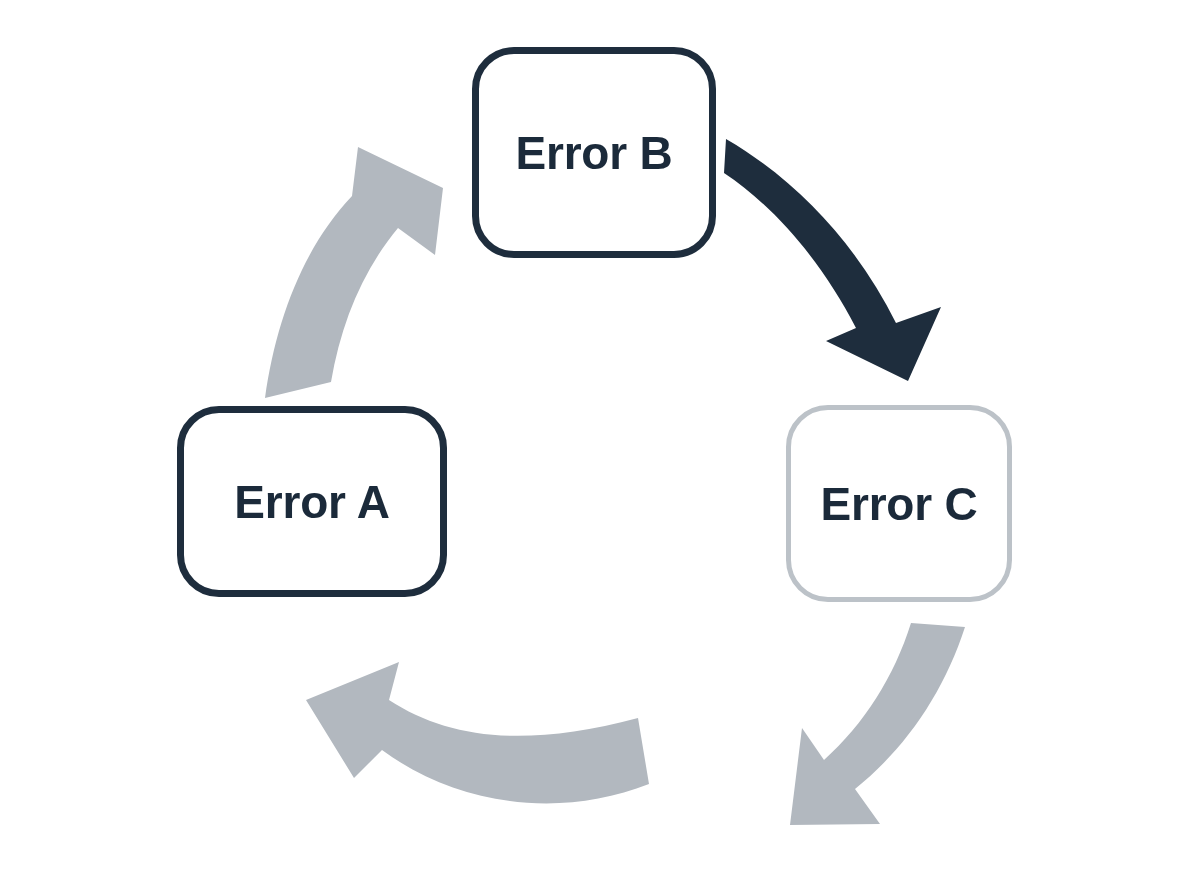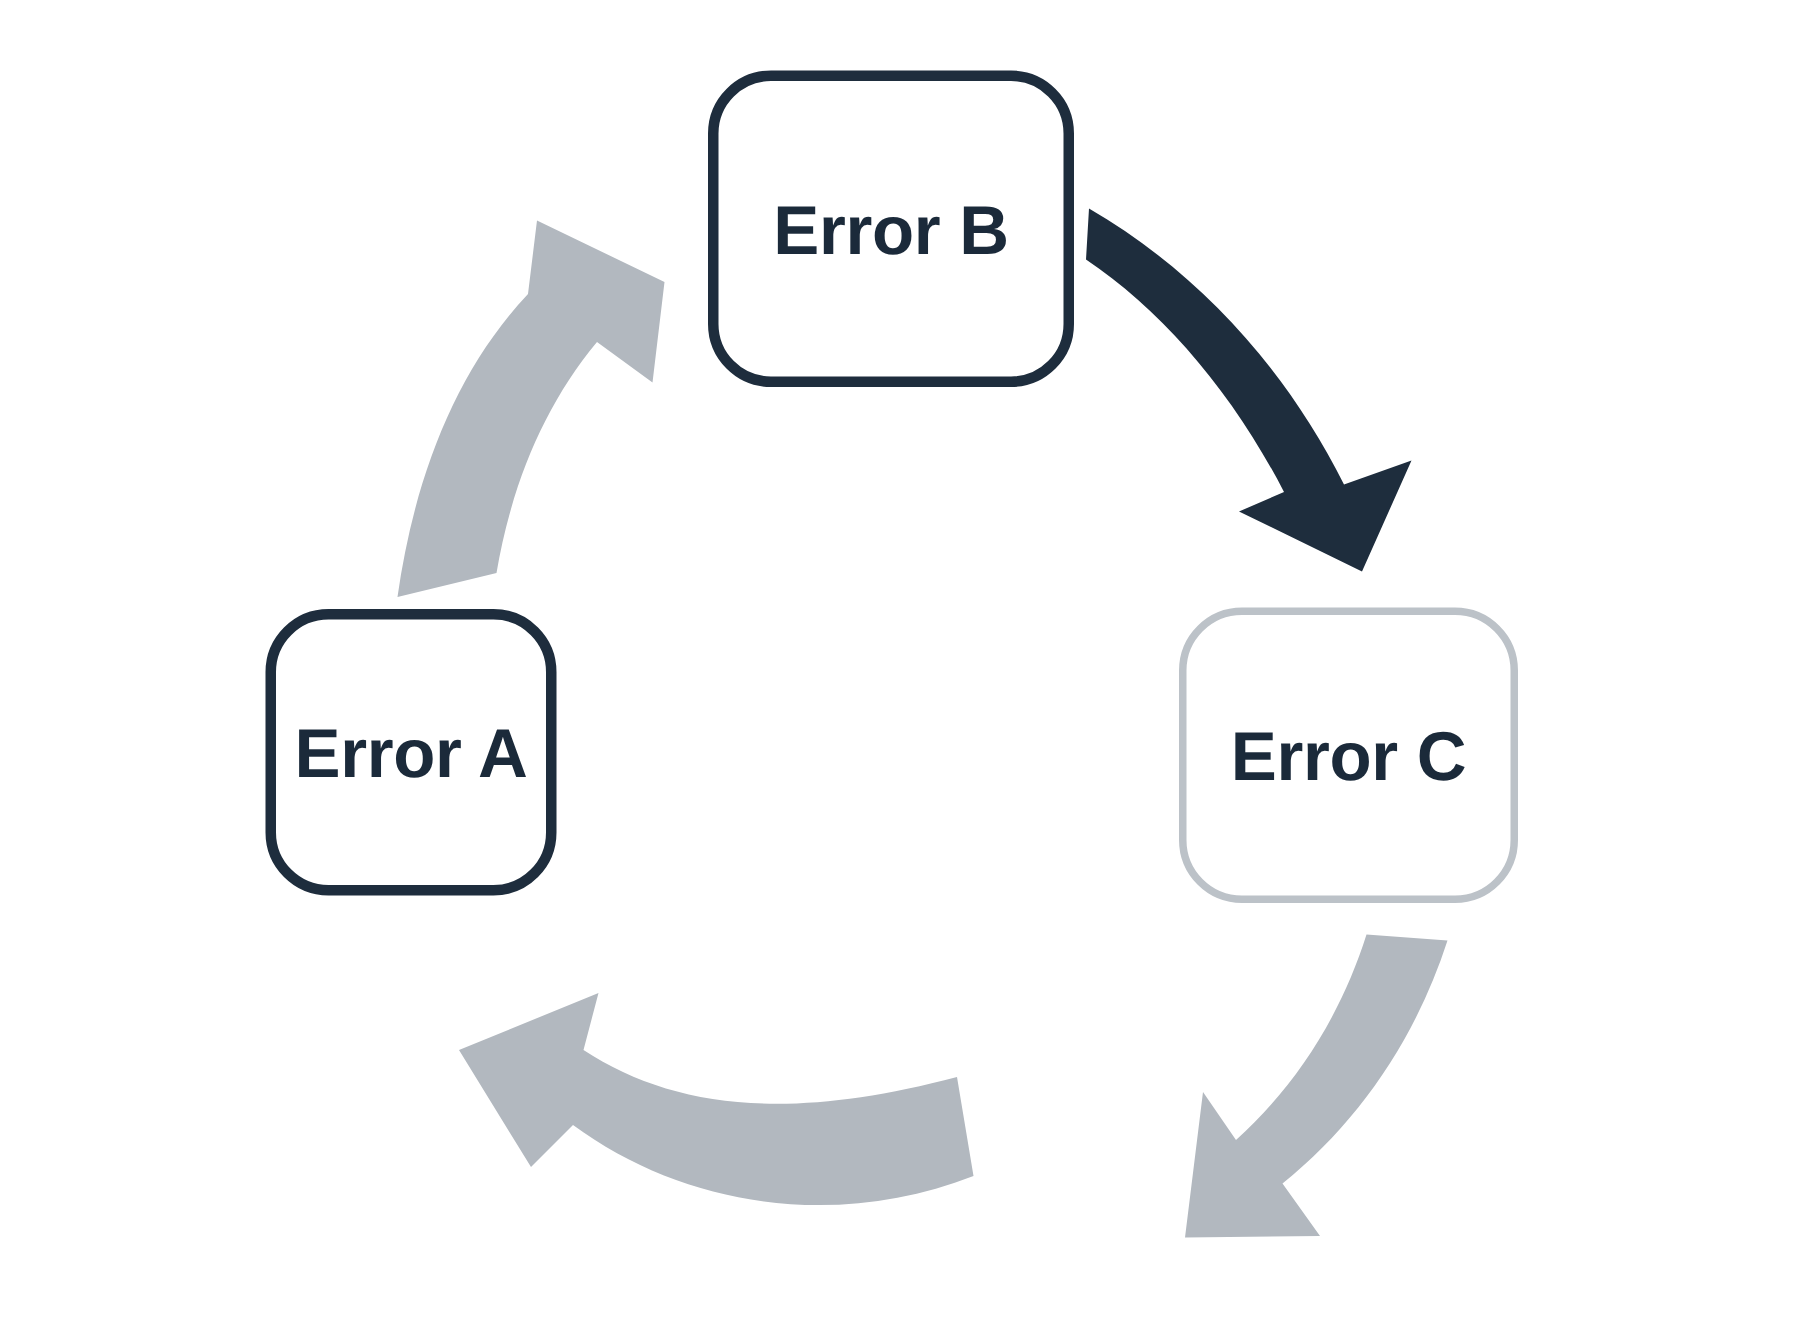--- a/index.html
+++ b/index.html
@@ -94,21 +94,21 @@
     <path fill="#b2b8bf" d="M 649 784
              C 560 819, 458 806, 382 750
              L 354 778
              L 306 700
              L 399 662
              L 389 700
              C 449 739, 525 748, 638 718
              Z"></path>
   </svg>
 
-  <div class="node-box primary" id="node-error-a" style="left: 177px; top: 406px; width: 194px; height: 191px; background: rgb(255, 255, 255); border-color: rgb(30, 45, 61);">
+  <div class="node-box primary" id="node-error-a" style="left: 177px; top: 406px; width: 270px; height: 191px; background: rgb(255, 255, 255); border-color: rgb(30, 45, 61);">
     <span class="node-label" style="color: rgb(27, 42, 58);">Error A</span>
   </div>
 
   <div class="node-box muted" id="node-error-c" style="left: 786px; top: 405px; width: 226px; height: 197px; background: rgb(255, 255, 255); border-color: rgb(188, 194, 200);">
     <span class="node-label" style="color: rgb(27, 42, 58);">Error C</span>
   </div>
 
   <div class="node-box primary" id="node-error-b" style="left: 472px; top: 47px; width: 244px; height: 211px; background: rgb(255, 255, 255); border-color: rgb(30, 45, 61);">
     <span class="node-label" style="color: rgb(27, 42, 58);">Error B</span>
   </div>

